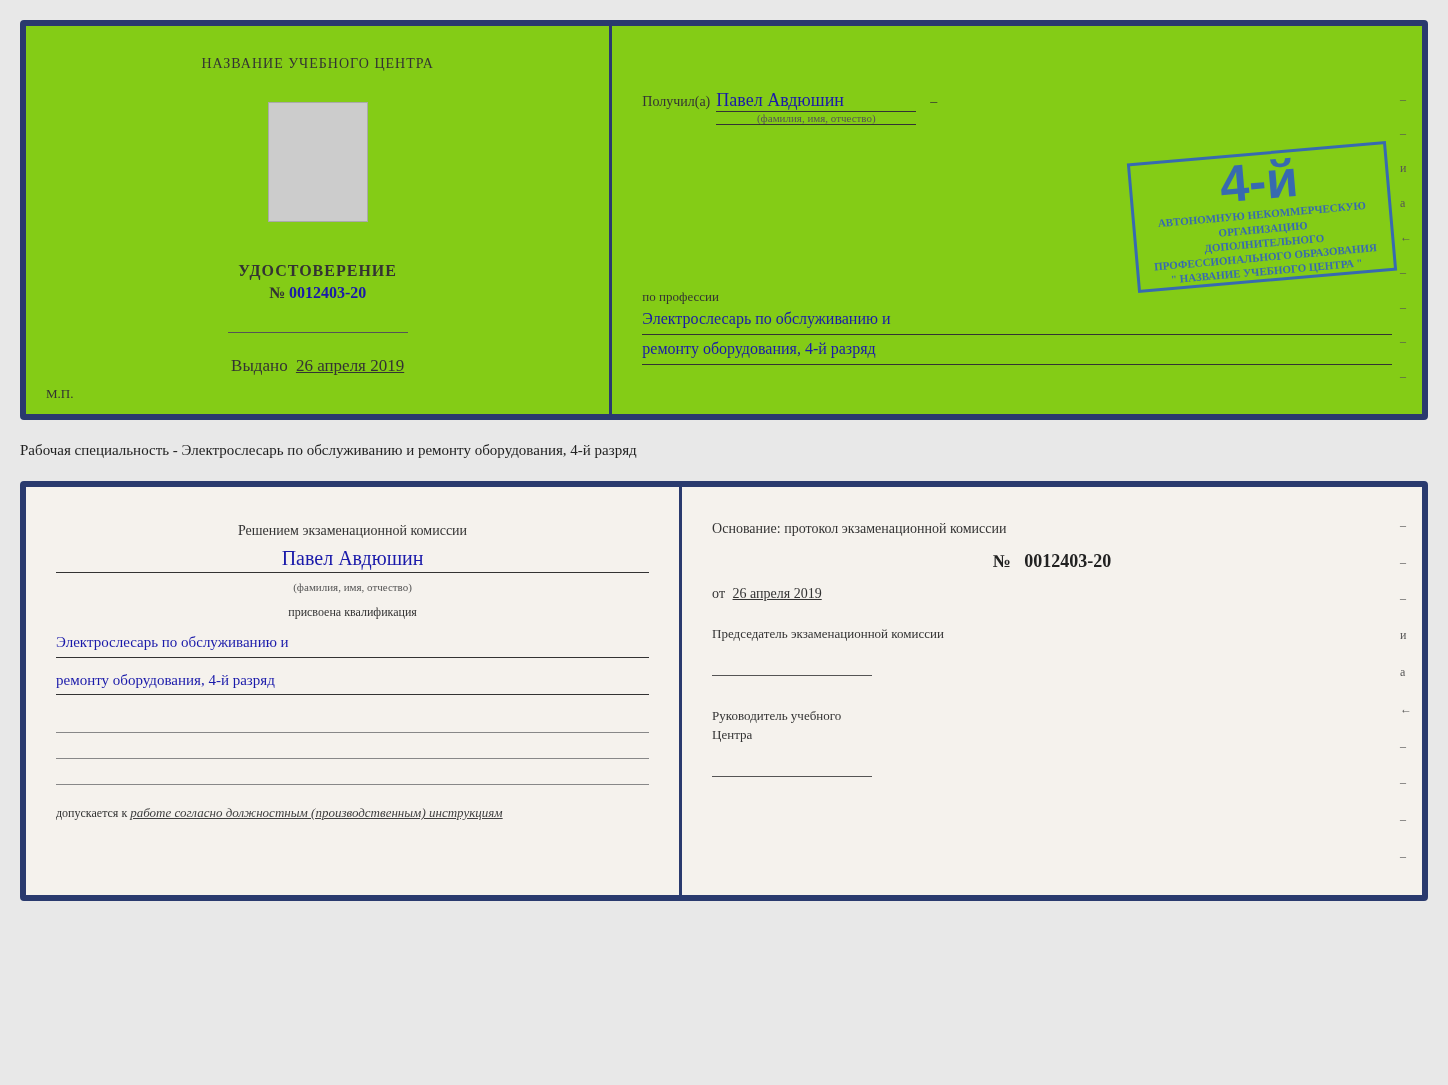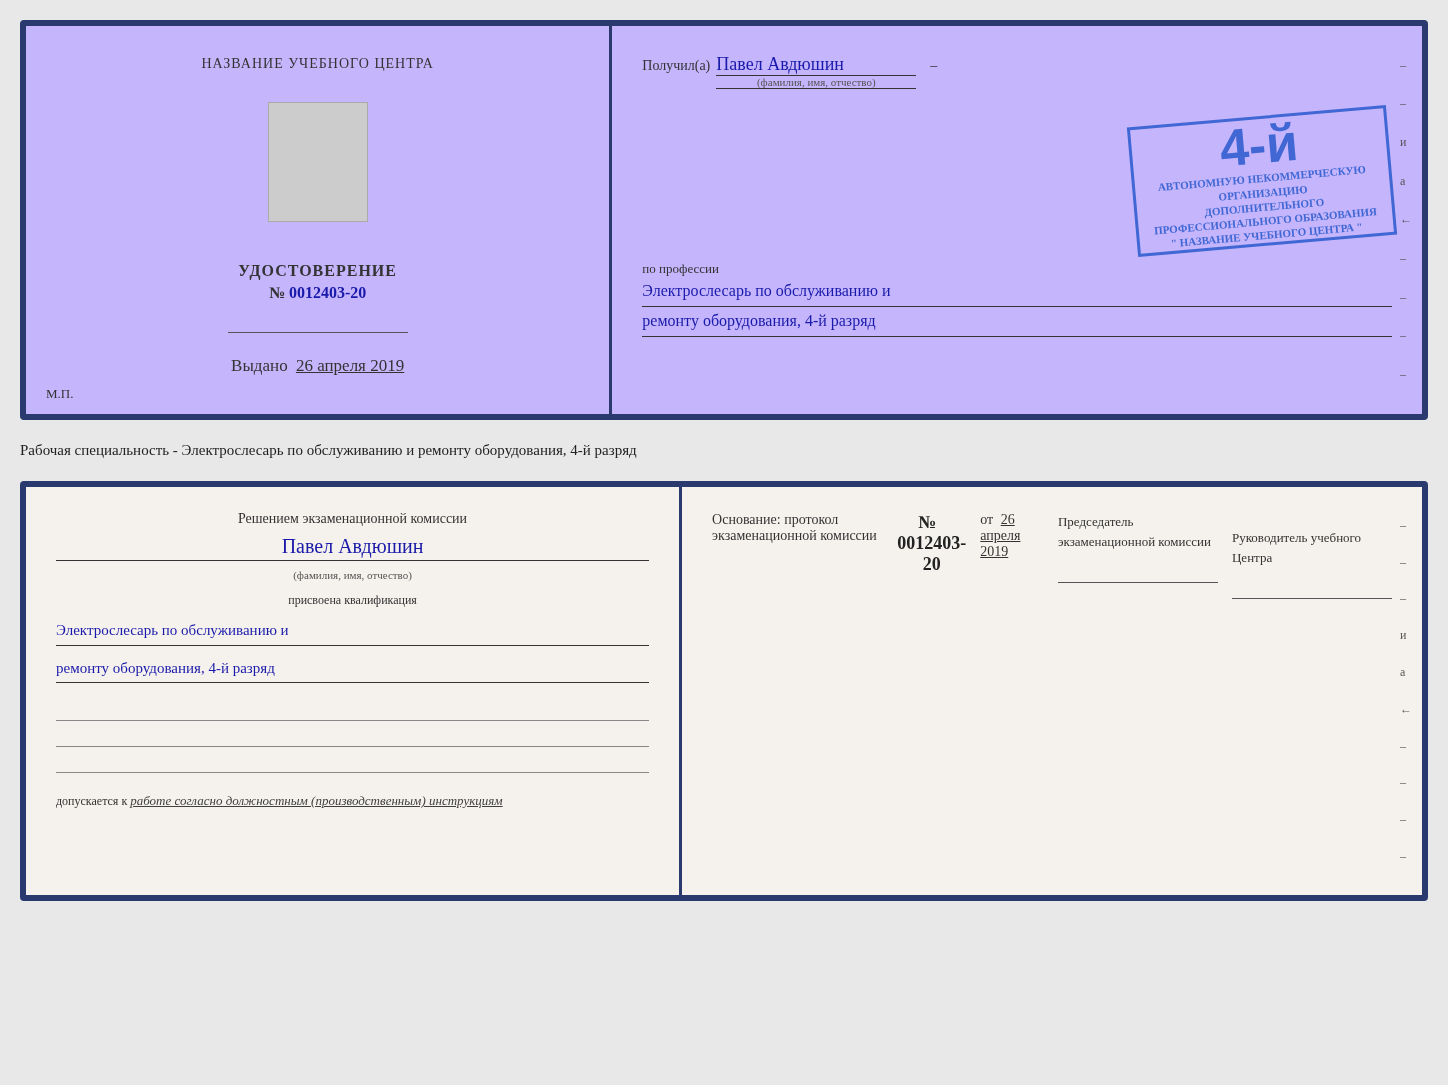--- a/index.html
+++ b/index.html
@@ -13,21 +13,21 @@
 
     .page-wrapper {
       display: flex;
       flex-direction: column;
       gap: 18px;
     }
 
     
     .document-top {
       display: flex;
-      background: #c4b5fd;
+      background: #84cc16;
       border: 6px solid #2a3a6e;
       border-radius: 4px;
       overflow: hidden;
       min-height: 400px;
     }
 
     .doc-left {
       width: 42%;
       border-right: 3px solid #2a3a6e;
       padding: 30px 30px 20px 30px;
@@ -36,21 +36,22 @@
       align-items: center;
       position: relative;
     }
 
     .doc-right {
       width: 58%;
       padding: 20px 30px 20px 30px;
       position: relative;
       display: flex;
       flex-direction: column;
-      gap: 24px;
+      gap: 16px;
+      margin-top: 36px;
     }
 
     .doc-title {
       text-align: center;
       font-size: 14px;
       letter-spacing: 1px;
       font-weight: normal;
       color: #333;
       margin-bottom: 30px;
       text-transform: uppercase;
@@ -210,31 +211,31 @@
       background: #f5f2ed;
       border: 6px solid #2a3a6e;
       border-radius: 4px;
       overflow: hidden;
       min-height: 420px;
     }
 
     .doc-bottom-left {
       width: 47%;
       border-right: 3px solid #2a3a6e;
-      padding: 24px 30px 20px 30px;
+      padding: 36px 30px 20px 30px;
       display: flex;
       flex-direction: column;
       gap: 8px;
     }
 
     .doc-bottom-right {
       width: 53%;
-      padding: 25px 30px 20px 30px;
-      display: flex;
-      flex-direction: row;
+      padding: 34px 30px 20px 30px;
+      display: flex;
+      flex-direction: column;
       gap: 14px;
       position: relative;
     }
 
     .decision-title {
       font-size: 14px;
       color: #333;
       text-align: center;
     }
 
@@ -304,21 +305,21 @@
       color: #222;
       text-align: center;
     }
 
     .osnov-date {
       font-size: 14px;
       color: #333;
     }
 
     .signature-block {
-      margin-top: 0;
+      margin-top: 8px;
     }
 
     .sig-title {
       font-size: 13px;
       color: #333;
       line-height: 1.5;
     }
 
     .sig-line {
       border-bottom: 1px solid #555;

